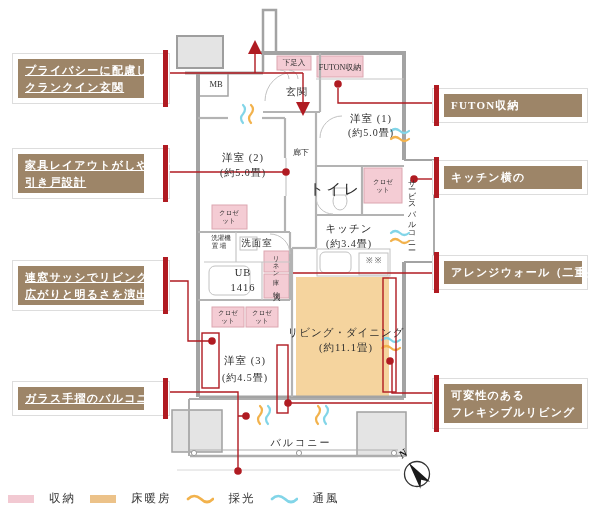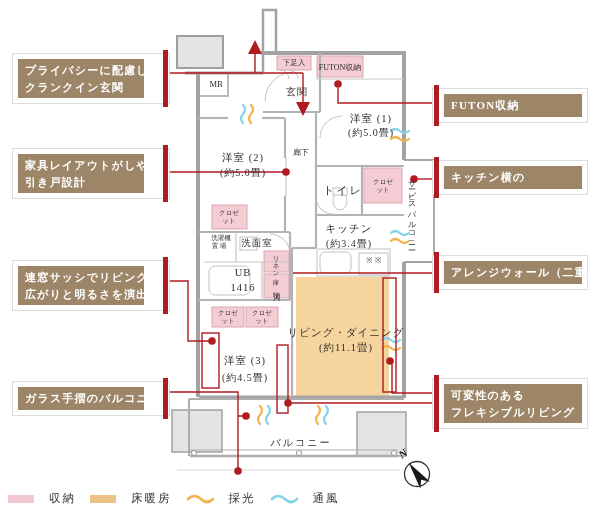--- a/index.html
+++ b/index.html
@@ -6,21 +6,21 @@
   .stage{position:relative;width:600px;height:522px;background:#fff;overflow:hidden;
          font-family:"Liberation Serif","DejaVu Serif",serif;color:#2e2e2e;}
   svg{position:absolute;left:0;top:0;}
   
   .annot{position:absolute;background:#fff;border:1px solid #ddd;padding:5px;box-sizing:border-box;}
   .annot .inner{background:#9d8568;color:#fff;font-weight:bold;font-size:11px;line-height:1.5;
                 letter-spacing:1.2px;padding:3px 7px;}
   .annot .bar{position:absolute;width:5px;top:-4px;bottom:-4px;background:#b01b22;}
   .annot.left{left:12px;width:158px;}
   .annot.left .bar{right:1px;}
-  .annot.left .inner{margin-right:20px;}
+  .annot.left .inner{margin-right:20px;text-decoration:underline;}
   .annot.right{left:432px;width:156px;}
   .annot.right .bar{left:1px;}
   .annot.right .inner{margin-left:6px;}
   .annot .inner span{display:block;white-space:nowrap;}
   
   .rl{position:absolute;transform:translate(-50%,-50%);white-space:nowrap;text-align:center;
       font-size:10.5px;letter-spacing:1px;line-height:1.15;}
   .rl.small{font-size:8px;letter-spacing:0;}
   .rl.tiny{font-size:6.5px;letter-spacing:0;line-height:1.25;}
   .rl.vert{writing-mode:vertical-rl;transform:translate(-50%,0);white-space:normal;}
@@ -170,21 +170,21 @@
 
   <div class="rl" style="left:297px;top:92px;font-size:10px;">玄関</div>
   <div class="rl small" style="left:294px;top:63px;font-size:7.5px;">下足入</div>
   <div class="rl small" style="left:340px;top:68px;">FUTON収納</div>
   <div class="rl small" style="left:216px;top:85px;font-size:8.5px;">MB</div>
   <div class="rl" style="left:371px;top:119px;text-align:center;">洋室 (1)</div>
   <div class="rl" style="left:371px;top:133px;font-size:10px;">(約5.0畳)</div>
   <div class="rl" style="left:243px;top:158px;">洋室 (2)</div>
   <div class="rl" style="left:243px;top:173px;font-size:10px;">(約5.0畳)</div>
   <div class="rl small" style="left:301px;top:153px;">廊下</div>
-  <div class="rl" style="left:343px;top:190px;font-size:11px;letter-spacing:2px;">トイレ</div>
+  <div class="rl" style="left:335px;top:190px;font-size:15px;letter-spacing:2px;">トイレ</div>
   <div class="rl tiny wrap" style="left:383px;top:186px;">クロゼット</div>
   <div class="rl tiny wrap" style="left:229px;top:217px;">クロゼット</div>
   <div class="rl tiny wrap" style="left:228px;top:317px;">クロゼット</div>
   <div class="rl tiny wrap" style="left:262px;top:317px;">クロゼット</div>
   <div class="rl" style="left:349px;top:229px;">キッチン</div>
   <div class="rl" style="left:349px;top:244px;font-size:10px;">(約3.4畳)</div>
   <div class="rl" style="left:257px;top:243px;font-size:9.5px;">洗面室</div>
   <div class="rl tiny" style="left:221px;top:238px;">洗濯機</div>
   <div class="rl tiny" style="left:219px;top:246px;">置 場</div>
   <div class="rl" style="left:243px;top:273px;">UB</div>

